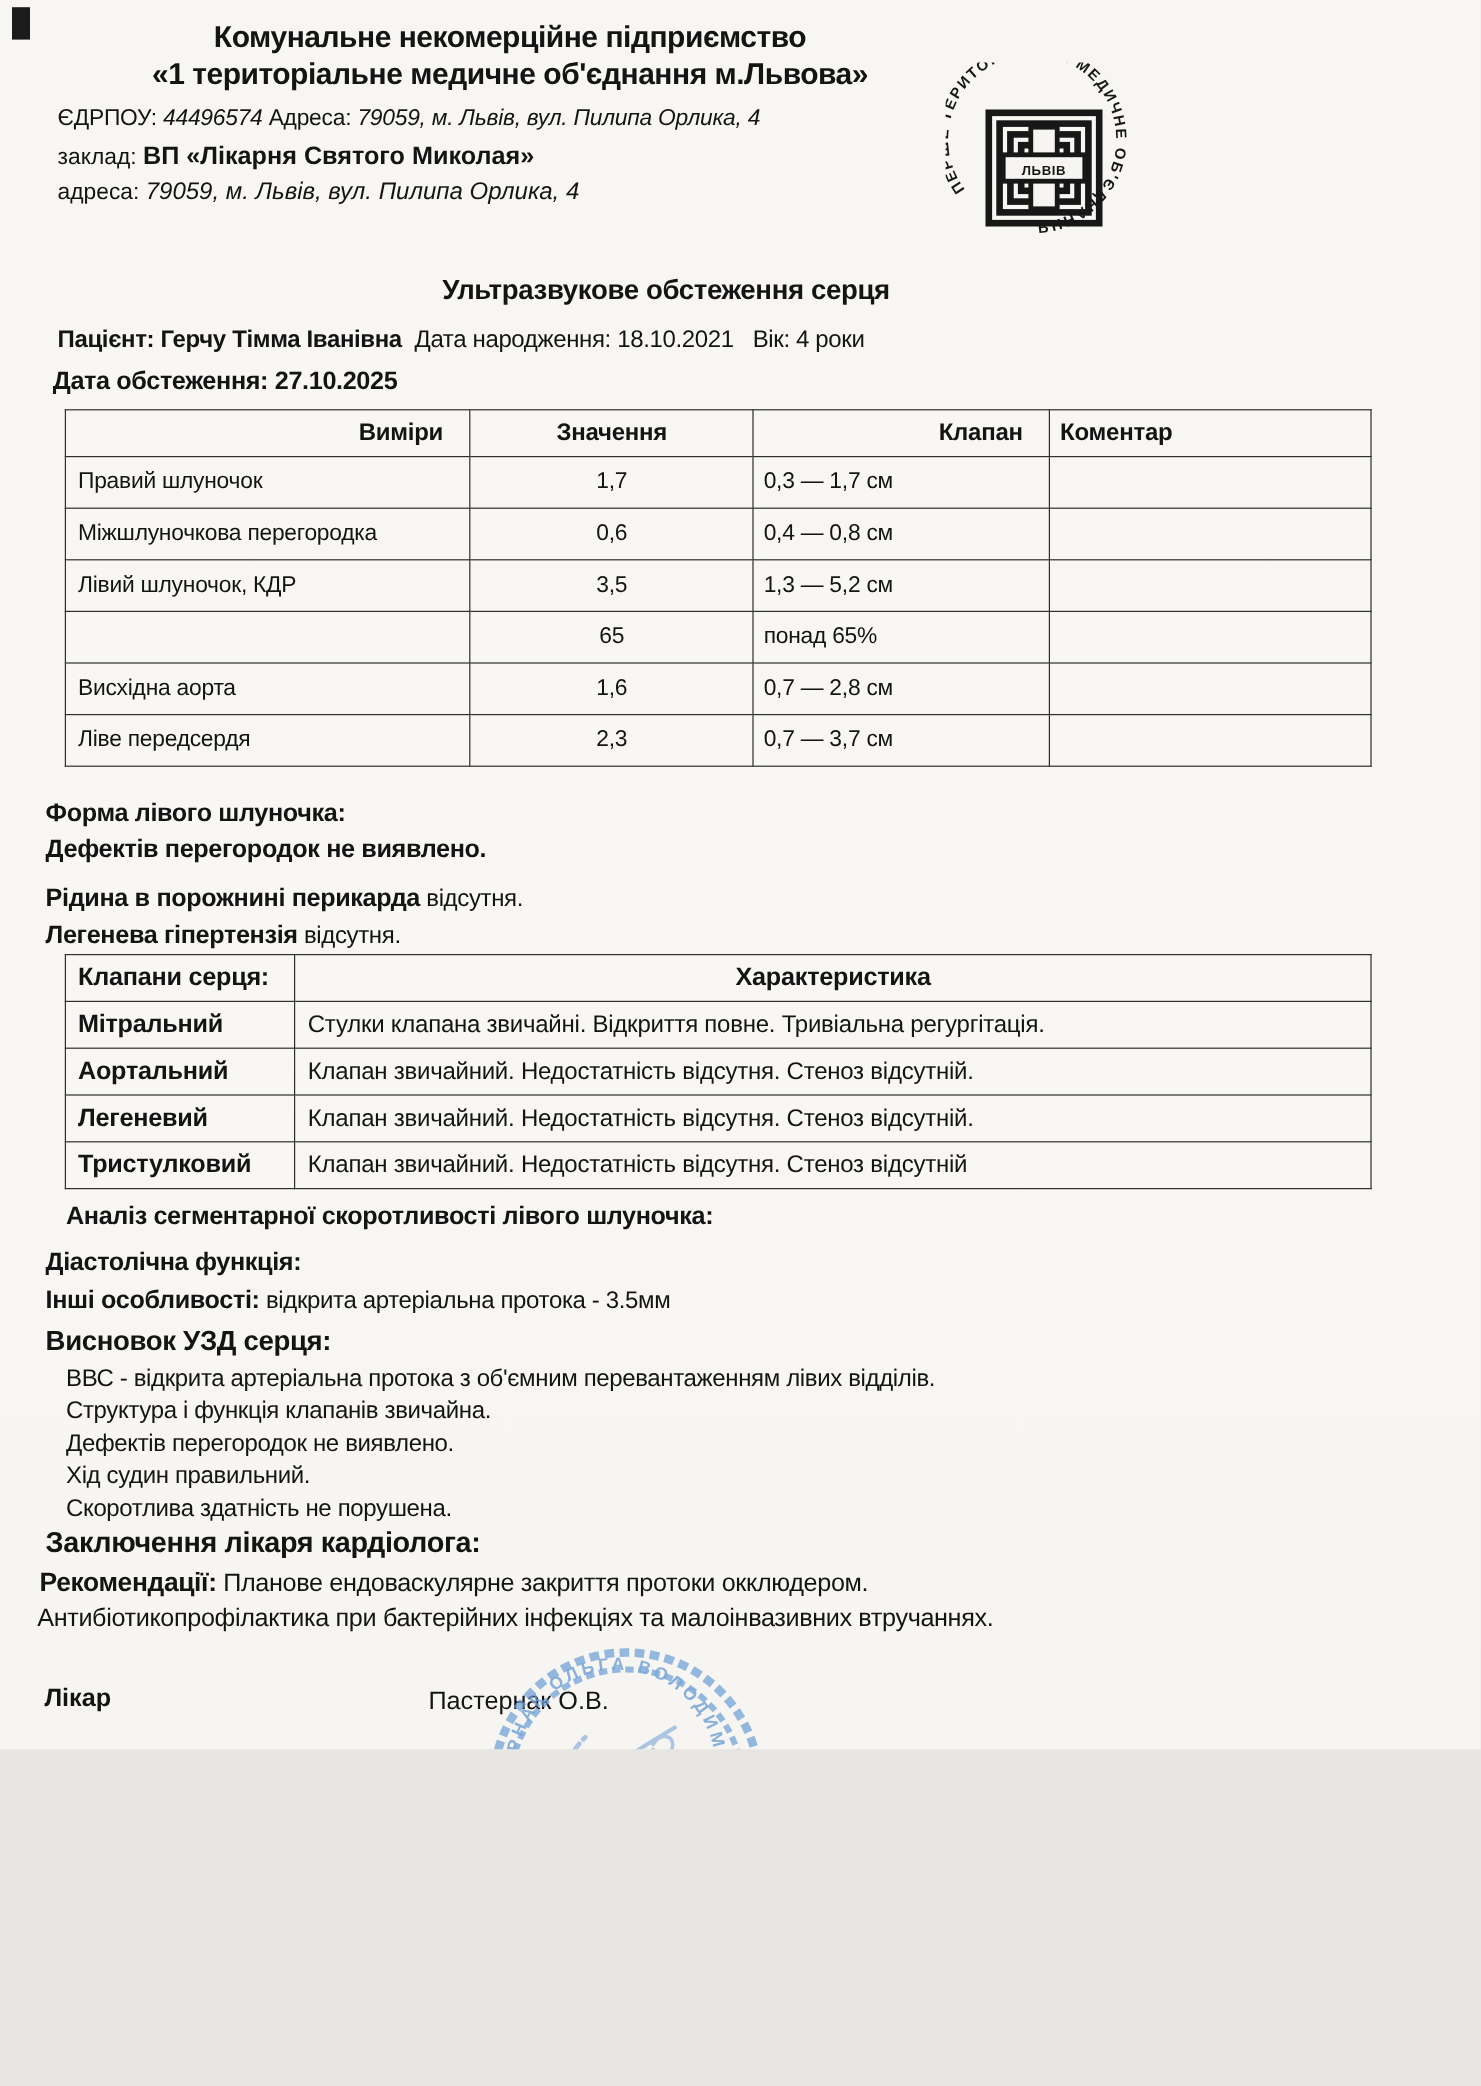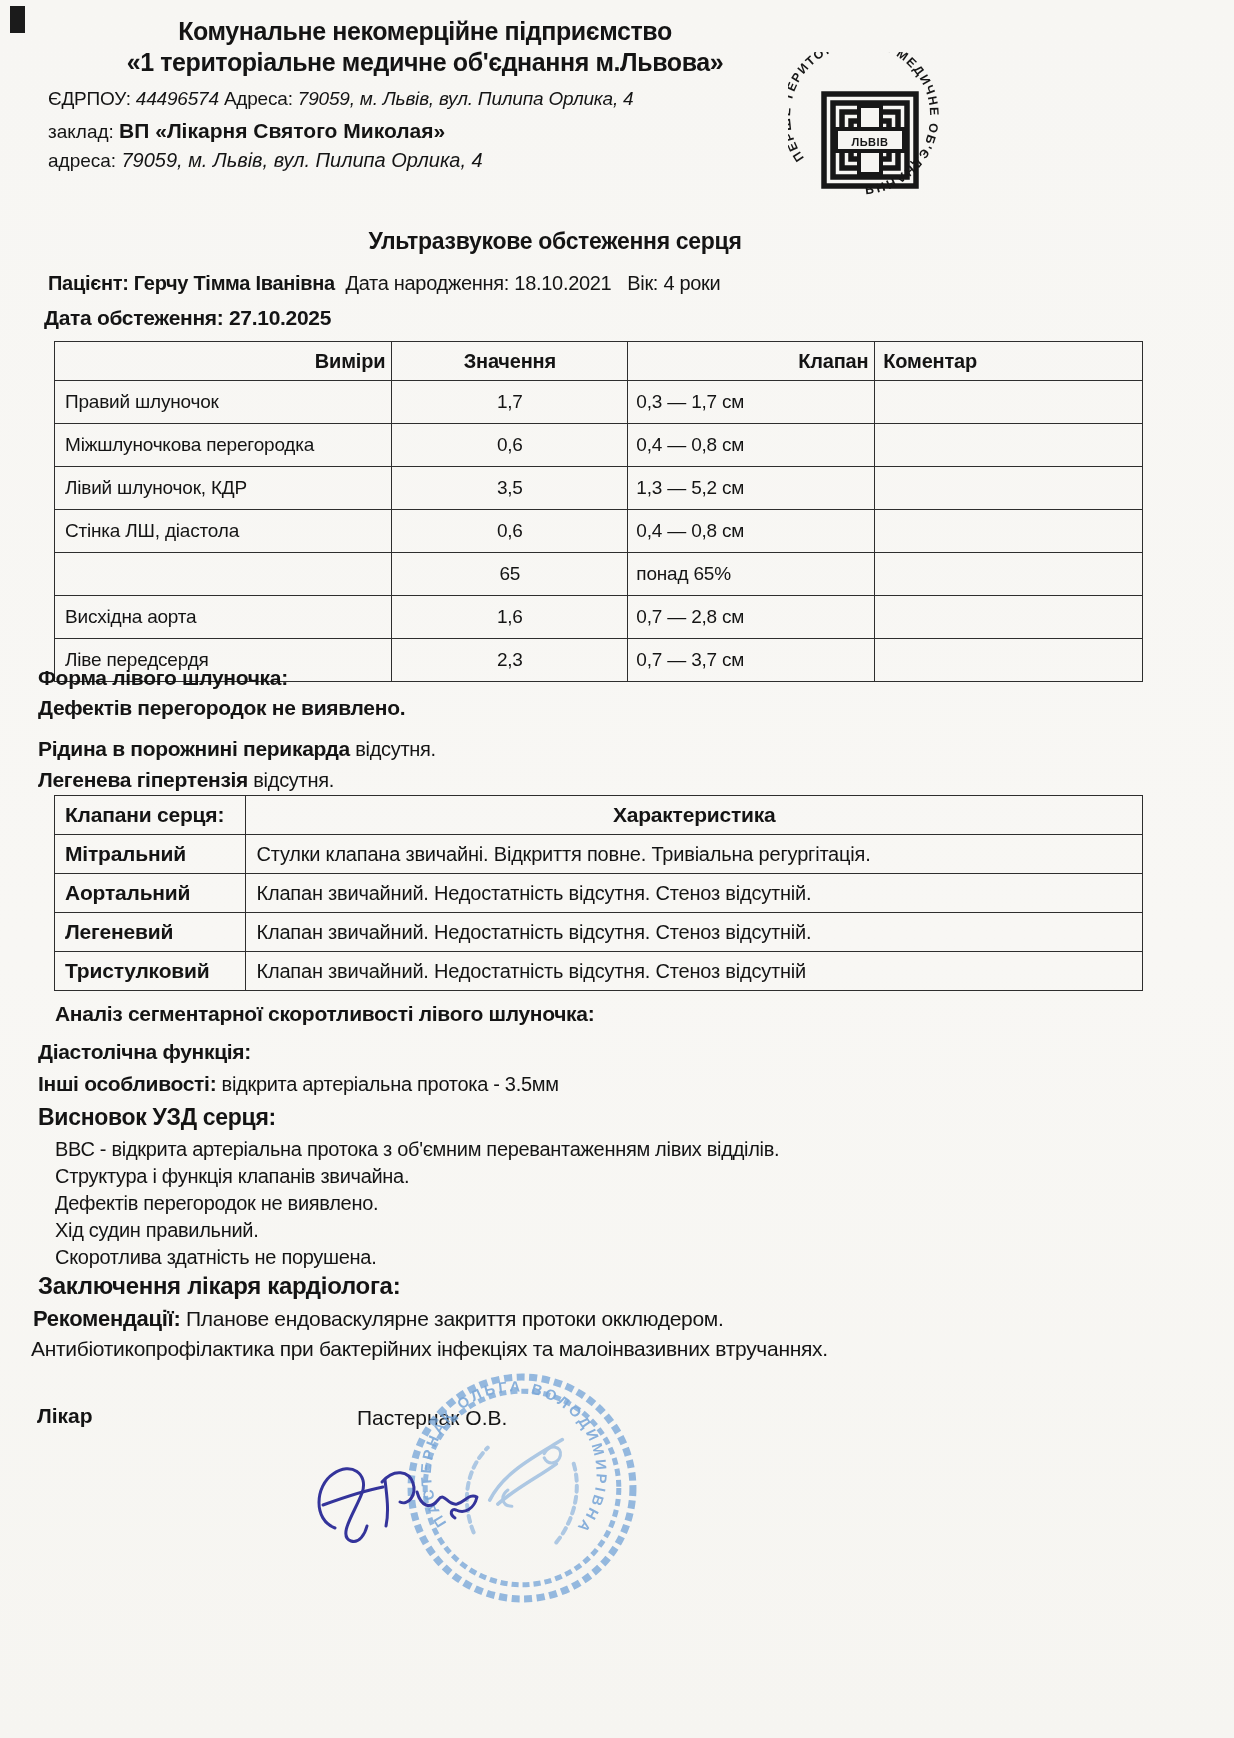--- a/index.html
+++ b/index.html
@@ -1,18 +1,18 @@
 <!DOCTYPE html>
 <html><head>
 <meta charset="utf-8">
 <style>
   html,body{margin:0;padding:0;background:#e8e6e2;}
   .page{
     position:relative;
-    width:1234px;height:1738px;
+    width:1234px;height:1458px;
     margin:0 auto;
     background:linear-gradient(180deg,#f7f6f3 0%,#f8f7f4 55%,#f6f5f1 100%);
     font-family:"Liberation Sans","DejaVu Sans",sans-serif;
     color:#141414;
     overflow:hidden;
   }
   .abs{position:absolute;}
   .b{font-weight:bold;}
   .bi{font-weight:normal;font-style:italic;}
   .scan-mark{position:absolute;left:10px;top:6px;width:15px;height:27px;background:#1b1b1b;}
@@ -27,21 +27,21 @@
 
   .report-title{left:0px;top:228px;width:1110px;text-align:center;font-weight:bold;font-size:23px;letter-spacing:-0.3px;}
   .patient-line{left:48px;top:272px;font-size:20px;letter-spacing:-0.3px;}
   .exam-date{left:44px;top:306px;font-size:21px;font-weight:bold;letter-spacing:-0.3px;}
 
   table{border-collapse:collapse;table-layout:fixed;}
   .t1{left:54px;top:341px;width:1089px;}
   .t1 th,.t1 td{border:1.5px solid #2e2e2e;font-size:19px;letter-spacing:-0.2px;overflow:hidden;white-space:nowrap;}
   .t1 th{height:36px;font-size:20px;}
   .t1 td{height:40px;}
-  .t1 .h-measure,.t1 .h-norm{text-align:right;padding-right:6px;}
+  .t1 .h-measure,.t1 .h-norm{text-align:right;padding-right:22px;}
   .t1 .h-value{text-align:center;}
   .t1 .h-comment{text-align:left;padding-left:8px;}
   .t1 .c-name{text-align:left;padding-left:10px;}
   .t1 .c-value{text-align:center;}
   .t1 .c-norm{text-align:left;padding-left:8px;}
 
   .sec{font-size:20px;letter-spacing:-0.3px;}
 
   .t2{left:54px;top:795px;width:1089px;}
   .t2 th,.t2 td{border:1.5px solid #2e2e2e;font-size:20px;letter-spacing:-0.2px;overflow:hidden;white-space:nowrap;}
@@ -148,26 +148,20 @@
       <td class="c-norm">0,4 — 0,8 см</td>
       <td class="c-comment"></td>
     </tr>
     <tr>
       <td class="c-name">Лівий шлуночок, КДР</td>
       <td class="c-value">3,5</td>
       <td class="c-norm">1,3 — 5,2 см</td>
       <td class="c-comment"></td>
     </tr>
     <tr>
-      <td class="c-name">Стінка ЛШ, діастола</td>
-      <td class="c-value">0,6</td>
-      <td class="c-norm">0,4 — 0,8 см</td>
-      <td class="c-comment"></td>
-    </tr>
-    <tr>
       <td class="c-name"></td>
       <td class="c-value">65</td>
       <td class="c-norm">понад 65%</td>
       <td class="c-comment"></td>
     </tr>
     <tr>
       <td class="c-name">Висхідна аорта</td>
       <td class="c-value">1,6</td>
       <td class="c-norm">0,7 — 2,8 см</td>
       <td class="c-comment"></td>

